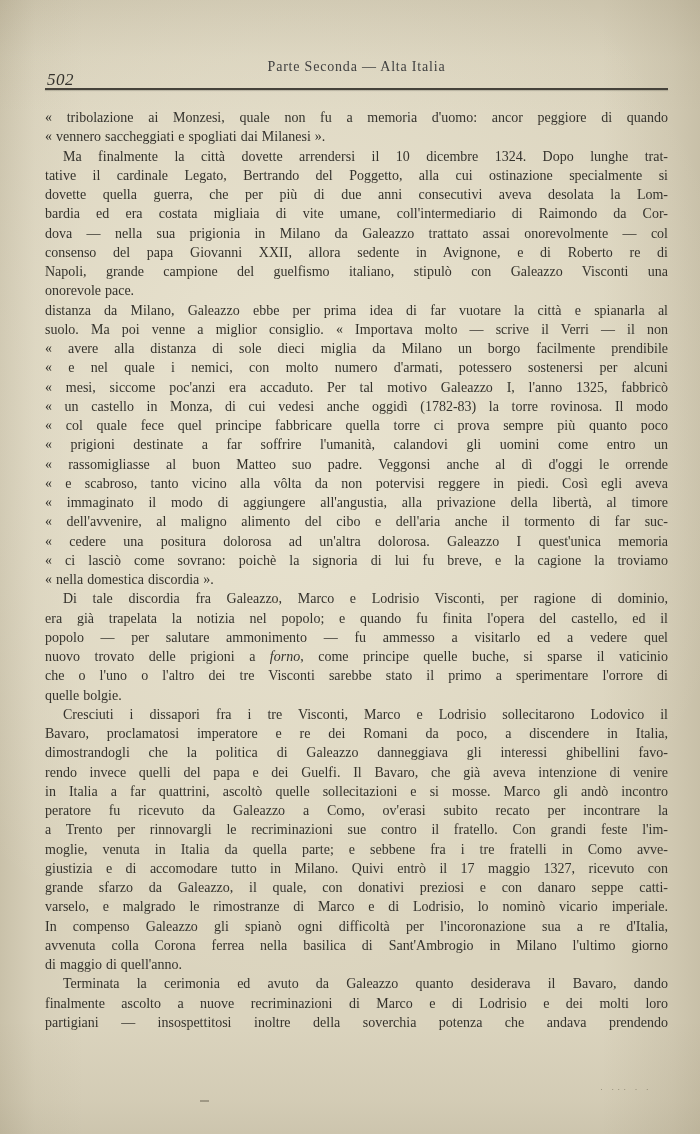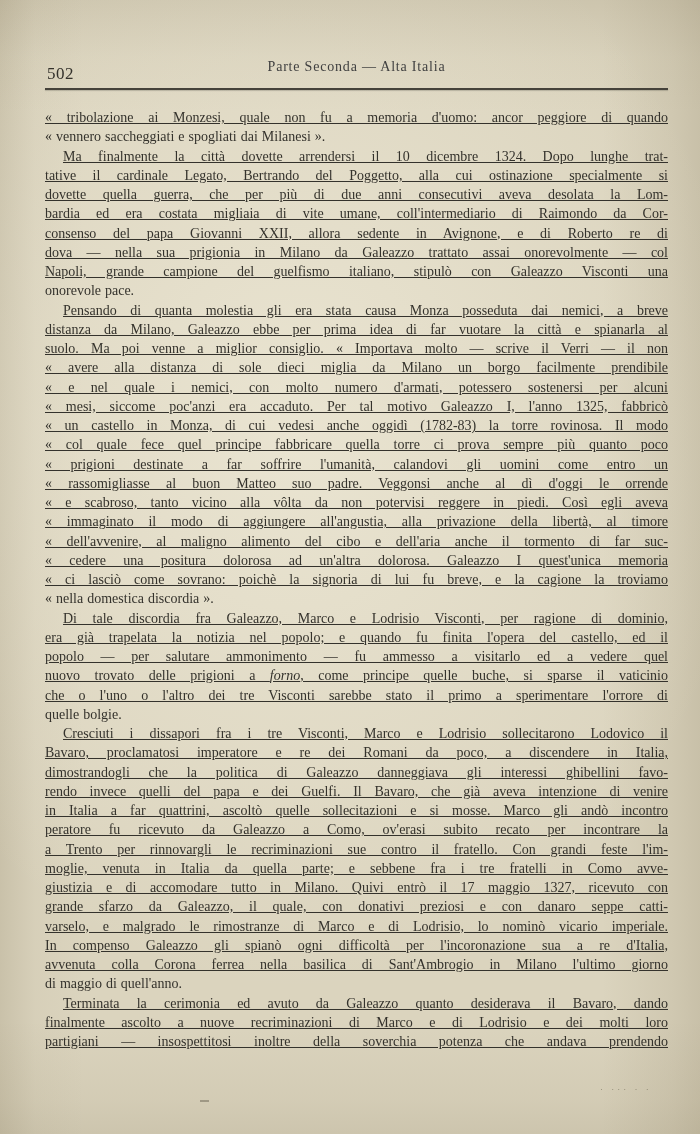--- a/index.html
+++ b/index.html
@@ -22,23 +22,24 @@
   .header {
     position: absolute;
     left: 45px;
     top: 56px;
     width: 623px;
     height: 24px;
   }
   .page-number {
     position: absolute;
     left: 2px;
-    top: 8px;
+    top: 14px;
     font-size: 17px;
     letter-spacing: 0.5px;
+    font-style: italic;
   }
   .header-title {
     position: absolute;
     left: 0;
     right: 0;
     top: 3px;
     text-align: center;
     font-size: 14px;
     letter-spacing: 0.8px;
     color: #404040;
@@ -64,21 +65,20 @@
   .line {
     height: 19.25px;
     overflow: hidden;
     text-align: right;
     text-align-last: left;
     word-spacing: 0.5px;
   }
   .line.just {
     text-align: justify;
     text-align-last: justify;
-    text-decoration: underline;
   }
   .line.indent {
     padding-left: 18px;
   }
   .line.indent.just {
     
   }
   i { font-style: italic; }
   .artifact-dots {
     position: absolute;
@@ -106,25 +106,24 @@
 </div>
 <div class="header-rule"></div>
 
 <div class="text-block">
     <div class="line just"><span>« tribolazione ai Monzesi, quale non fu a memoria d'uomo: ancor peggiore di quando</span></div>
     <div class="line"><span>« vennero saccheggiati e spogliati dai Milanesi ».</span></div>
     <div class="line indent just"><span>Ma finalmente la città dovette arrendersi il 10 dicembre 1324. Dopo lunghe trat-</span></div>
     <div class="line just"><span>tative il cardinale Legato, Bertrando del Poggetto, alla cui ostinazione specialmente si</span></div>
     <div class="line just"><span>dovette quella guerra, che per più di due anni consecutivi aveva desolata la Lom-</span></div>
     <div class="line just"><span>bardia ed era costata migliaia di vite umane, coll'intermediario di Raimondo da Cor-</span></div>
+    <div class="line just"><span>dova — nella sua prigionia in Milano da Galeazzo trattato assai onorevolmente — col</span></div>
     <div class="line just"><span>consenso del papa Giovanni XXII, allora sedente in Avignone, e di Roberto re di</span></div>
-    <div class="line just"><span>dova — nella sua prigionia in Milano da Galeazzo trattato assai onorevolmente — col</span></div>
     <div class="line just"><span>Napoli, grande campione del guelfismo italiano, stipulò con Galeazzo Visconti una</span></div>
     <div class="line"><span>onorevole pace.</span></div>
-    <div class="line indent just"><span>Pensando di quanta molestia gli era stata causa Monza posseduta dai nemici, a breve</span></div>
     <div class="line just"><span>distanza da Milano, Galeazzo ebbe per prima idea di far vuotare la città e spianarla al</span></div>
     <div class="line just"><span>suolo. Ma poi venne a miglior consiglio. « Importava molto — scrive il Verri — il non</span></div>
     <div class="line just"><span>« avere alla distanza di sole dieci miglia da Milano un borgo facilmente prendibile</span></div>
     <div class="line just"><span>« e nel quale i nemici, con molto numero d'armati, potessero sostenersi per alcuni</span></div>
     <div class="line just"><span>« mesi, siccome poc'anzi era accaduto. Per tal motivo Galeazzo I, l'anno 1325, fabbricò</span></div>
     <div class="line just"><span>« un castello in Monza, di cui vedesi anche oggidì (1782-83) la torre rovinosa. Il modo</span></div>
     <div class="line just"><span>« col quale fece quel principe fabbricare quella torre ci prova sempre più quanto poco</span></div>
     <div class="line just"><span>« prigioni destinate a far soffrire l'umanità, calandovi gli uomini come entro un</span></div>
     <div class="line just"><span>« rassomigliasse al buon Matteo suo padre. Veggonsi anche al dì d'oggi le orrende</span></div>
     <div class="line just"><span>« e scabroso, tanto vicino alla vôlta da non potervisi reggere in piedi. Così egli aveva</span></div>

